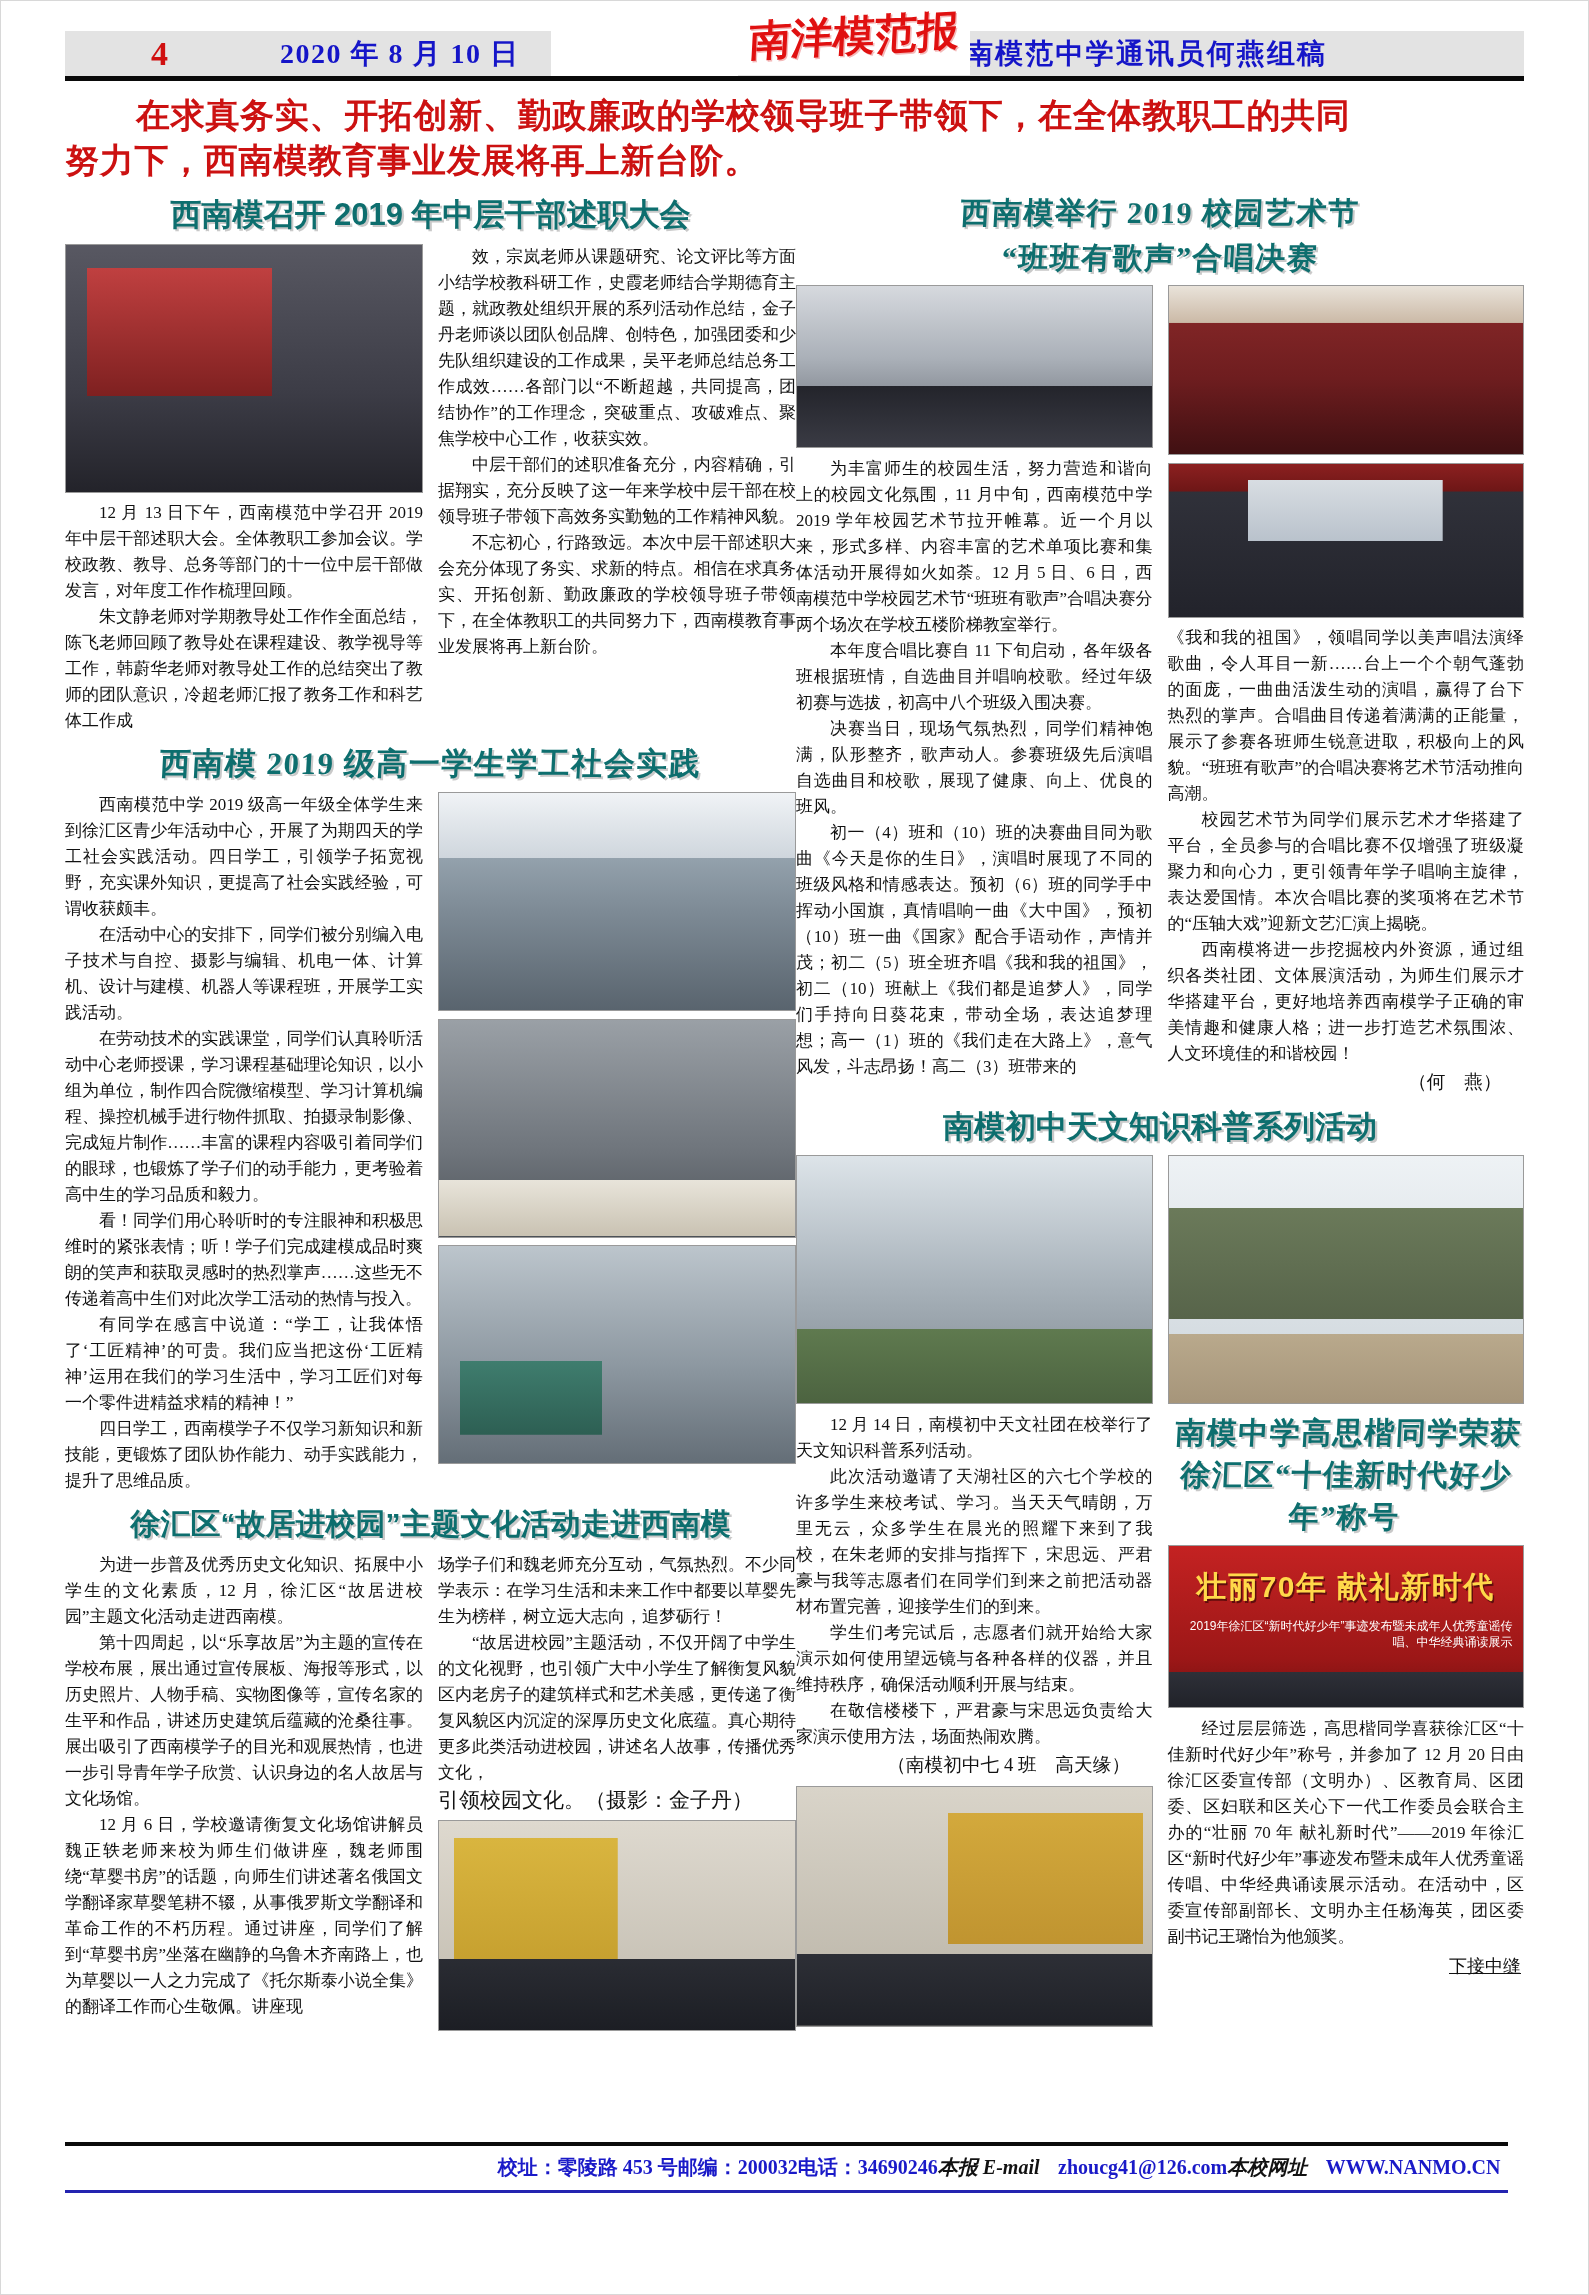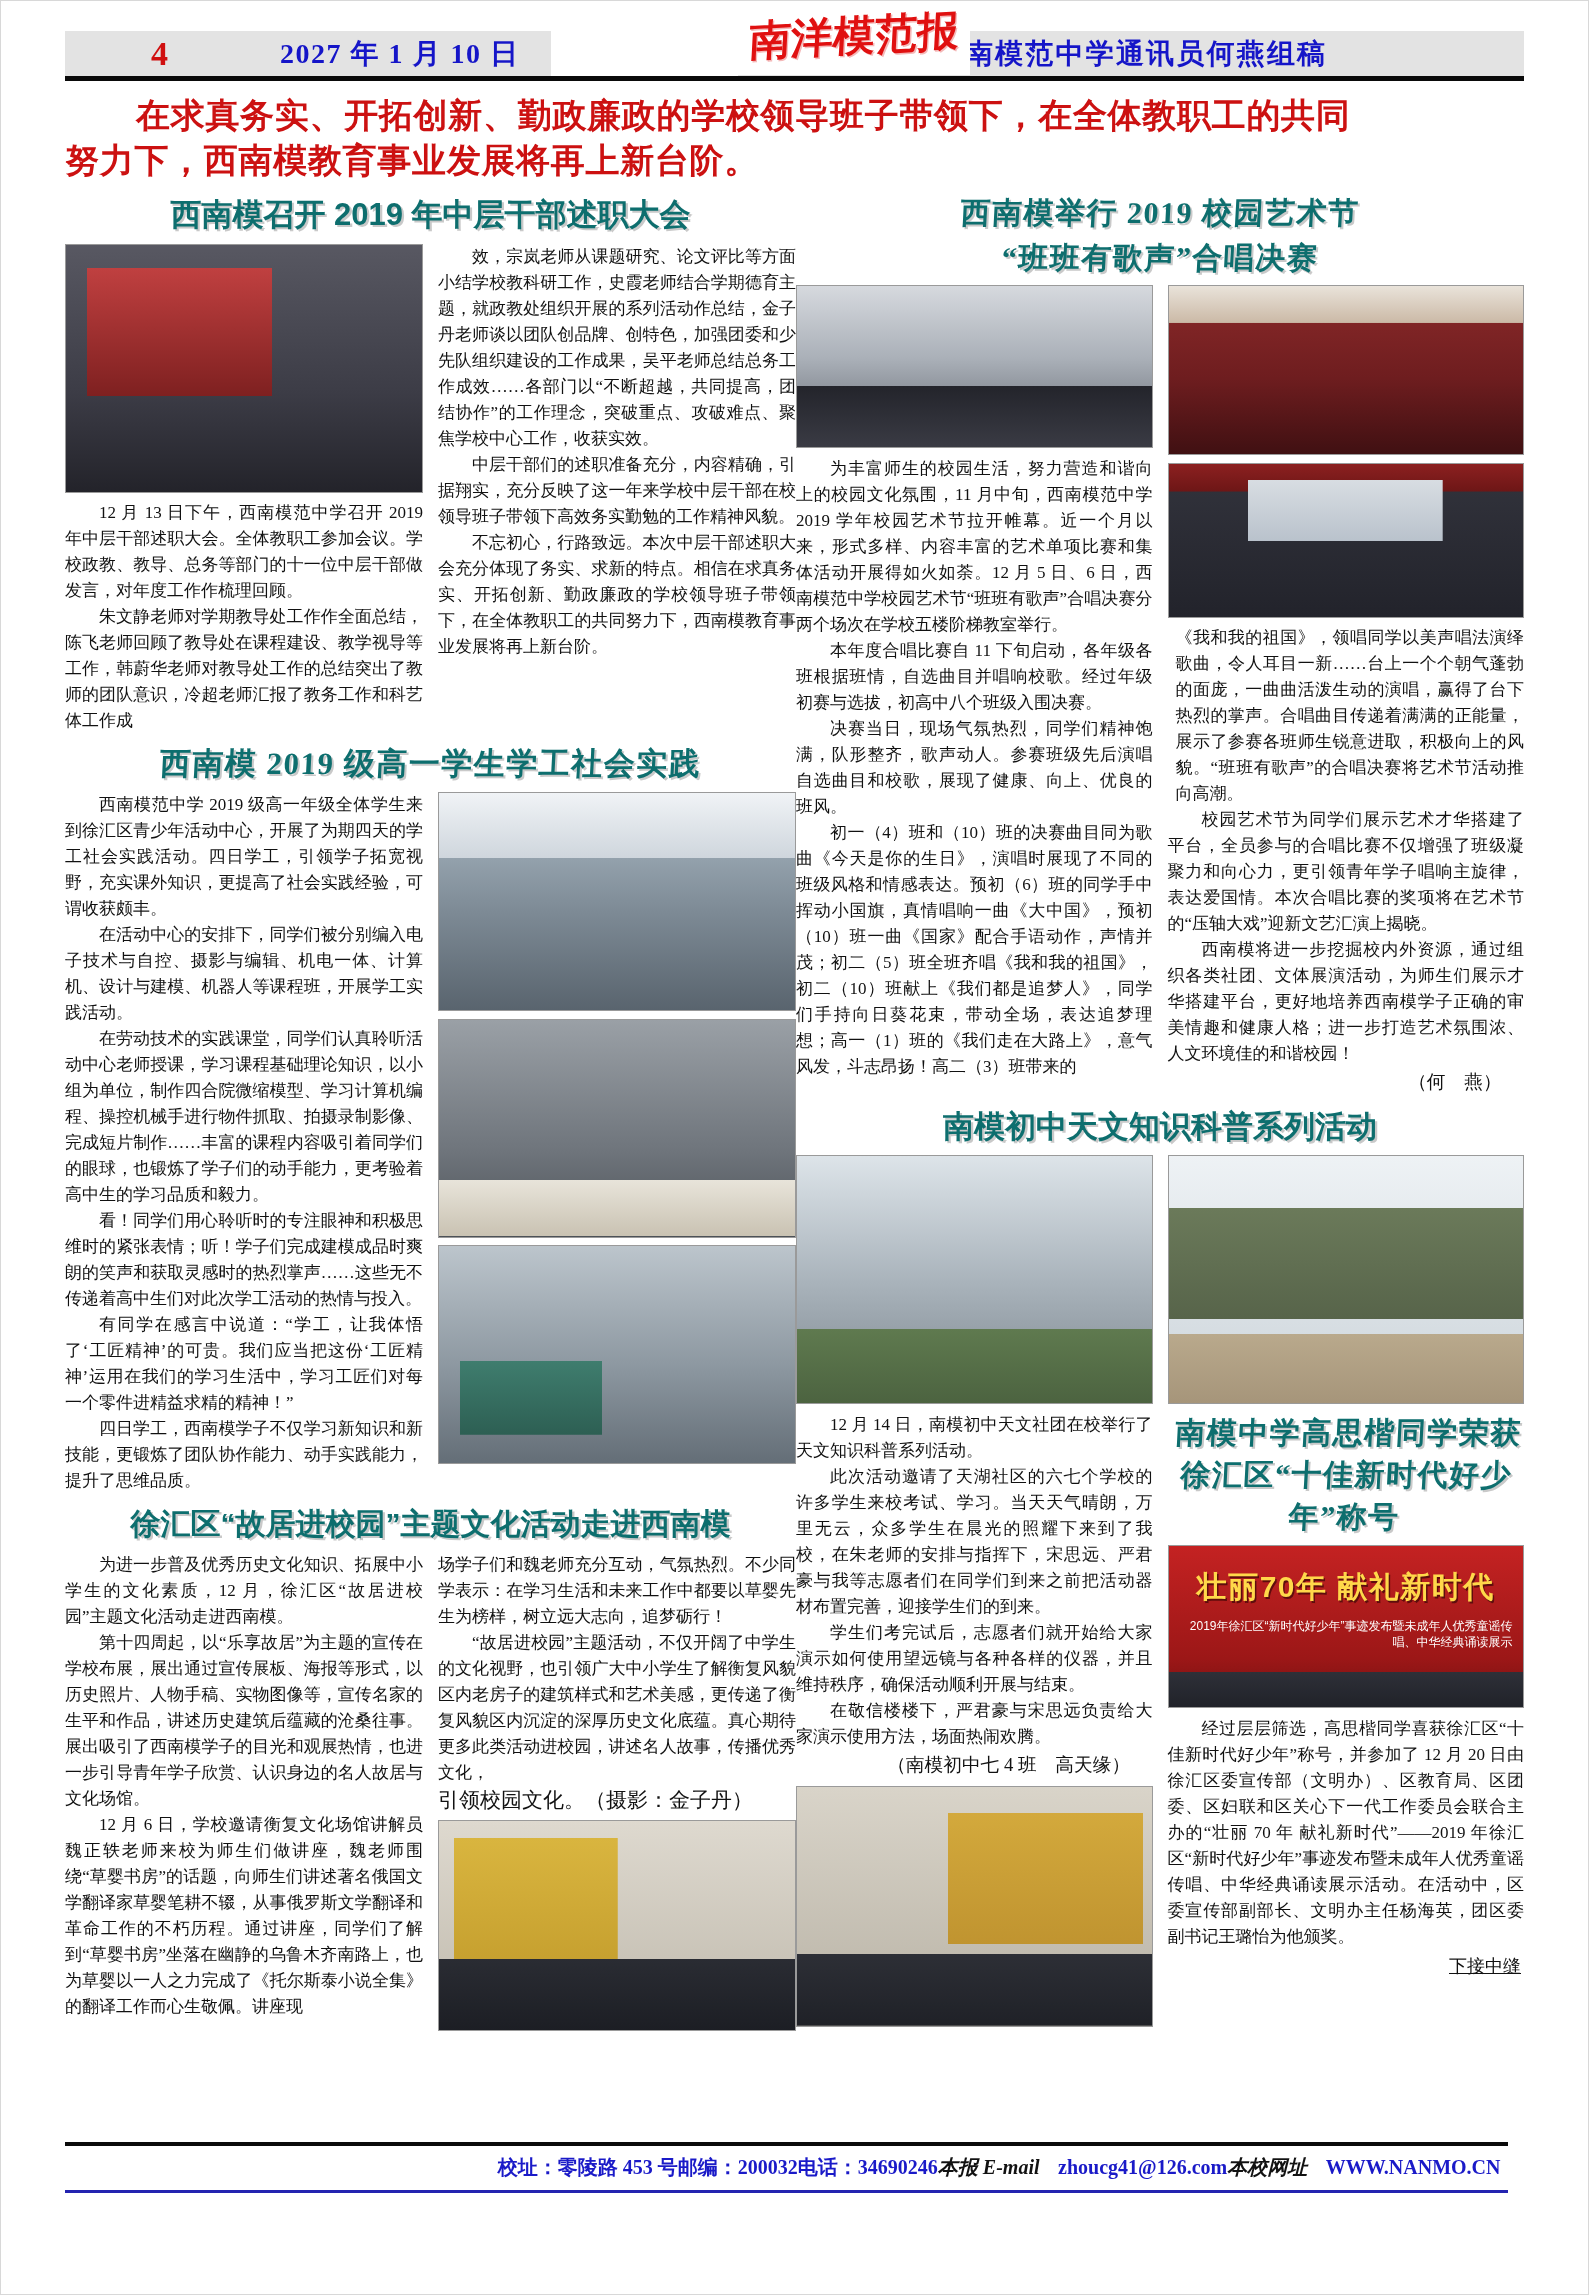--- a/index.html
+++ b/index.html
@@ -141,21 +141,21 @@
 </style>
 </head>
 <body>
 
 <div class="page">
 
   <div class="masthead-row">
     <div class="band">
       <div class="band-cell band-left">
         <span class="page-num">4</span>
-        <span class="issue-date">2027 年 1 月 10 日</span>
+        <span class="issue-date">2020 年 8 月 10 日</span>
       </div>
       <div class="band-gap"></div>
       <div class="band-cell band-right">
         <span class="correspondent">西南模范中学通讯员何燕组稿</span>
       </div>
     </div>
     <div class="masthead-box">
       <span class="masthead-title">南洋模范报</span>
     </div>
   </div>
@@ -236,21 +236,21 @@
           <div class="sub">
             <div class="photo ph2a"></div>
             <p class="p">为丰富师生的校园生活，努力营造和谐向上的校园文化氛围，11 月中旬，西南模范中学 2019 学年校园艺术节拉开帷幕。近一个月以来，形式多样、内容丰富的艺术单项比赛和集体活动开展得如火如荼。12 月 5 日、6 日，西南模范中学校园艺术节“班班有歌声”合唱决赛分两个场次在学校五楼阶梯教室举行。</p>
             <p class="p">本年度合唱比赛自 11 下旬启动，各年级各班根据班情，自选曲目并唱响校歌。经过年级初赛与选拔，初高中八个班级入围决赛。</p>
             <p class="p">决赛当日，现场气氛热烈，同学们精神饱满，队形整齐，歌声动人。参赛班级先后演唱自选曲目和校歌，展现了健康、向上、优良的班风。</p>
             <p class="p">初一（4）班和（10）班的决赛曲目同为歌曲《今天是你的生日》，演唱时展现了不同的班级风格和情感表达。预初（6）班的同学手中挥动小国旗，真情唱响一曲《大中国》，预初（10）班一曲《国家》配合手语动作，声情并茂；初二（5）班全班齐唱《我和我的祖国》，初二（10）班献上《我们都是追梦人》，同学们手持向日葵花束，带动全场，表达追梦理想；高一（1）班的《我们走在大路上》，意气风发，斗志昂扬！高二（3）班带来的</p>
           </div>
           <div class="sub">
             <div class="photo ph2b"></div>
             <div class="photo ph2c"></div>
-            <p class="p" style="text-indent:0;margin-left:8px;">《我和我的祖国》，领唱同学以美声唱法演绎歌曲，令人耳目一新……台上一个个朝气蓬勃的面庞，一曲曲活泼生动的演唱，赢得了台下热烈的掌声。合唱曲目传递着满满的正能量，展示了参赛各班师生锐意进取，积极向上的风貌。“班班有歌声”的合唱决赛将艺术节活动推向高潮。</p>
+            <p class="p" style="text-indent:0;">《我和我的祖国》，领唱同学以美声唱法演绎歌曲，令人耳目一新……台上一个个朝气蓬勃的面庞，一曲曲活泼生动的演唱，赢得了台下热烈的掌声。合唱曲目传递着满满的正能量，展示了参赛各班师生锐意进取，积极向上的风貌。“班班有歌声”的合唱决赛将艺术节活动推向高潮。</p>
             <p class="p">校园艺术节为同学们展示艺术才华搭建了平台，全员参与的合唱比赛不仅增强了班级凝聚力和向心力，更引领青年学子唱响主旋律，表达爱国情。本次合唱比赛的奖项将在艺术节的“压轴大戏”迎新文艺汇演上揭晓。</p>
             <p class="p">西南模将进一步挖掘校内外资源，通过组织各类社团、文体展演活动，为师生们展示才华搭建平台，更好地培养西南模学子正确的审美情趣和健康人格；进一步打造艺术氛围浓、人文环境佳的和谐校园！</p>
             <p class="byline">（何　燕）</p>
           </div>
         </div>
       </div>
 
       <div class="art">
         <div class="art-title">南模初中天文知识科普系列活动</div>
         <div class="two">

